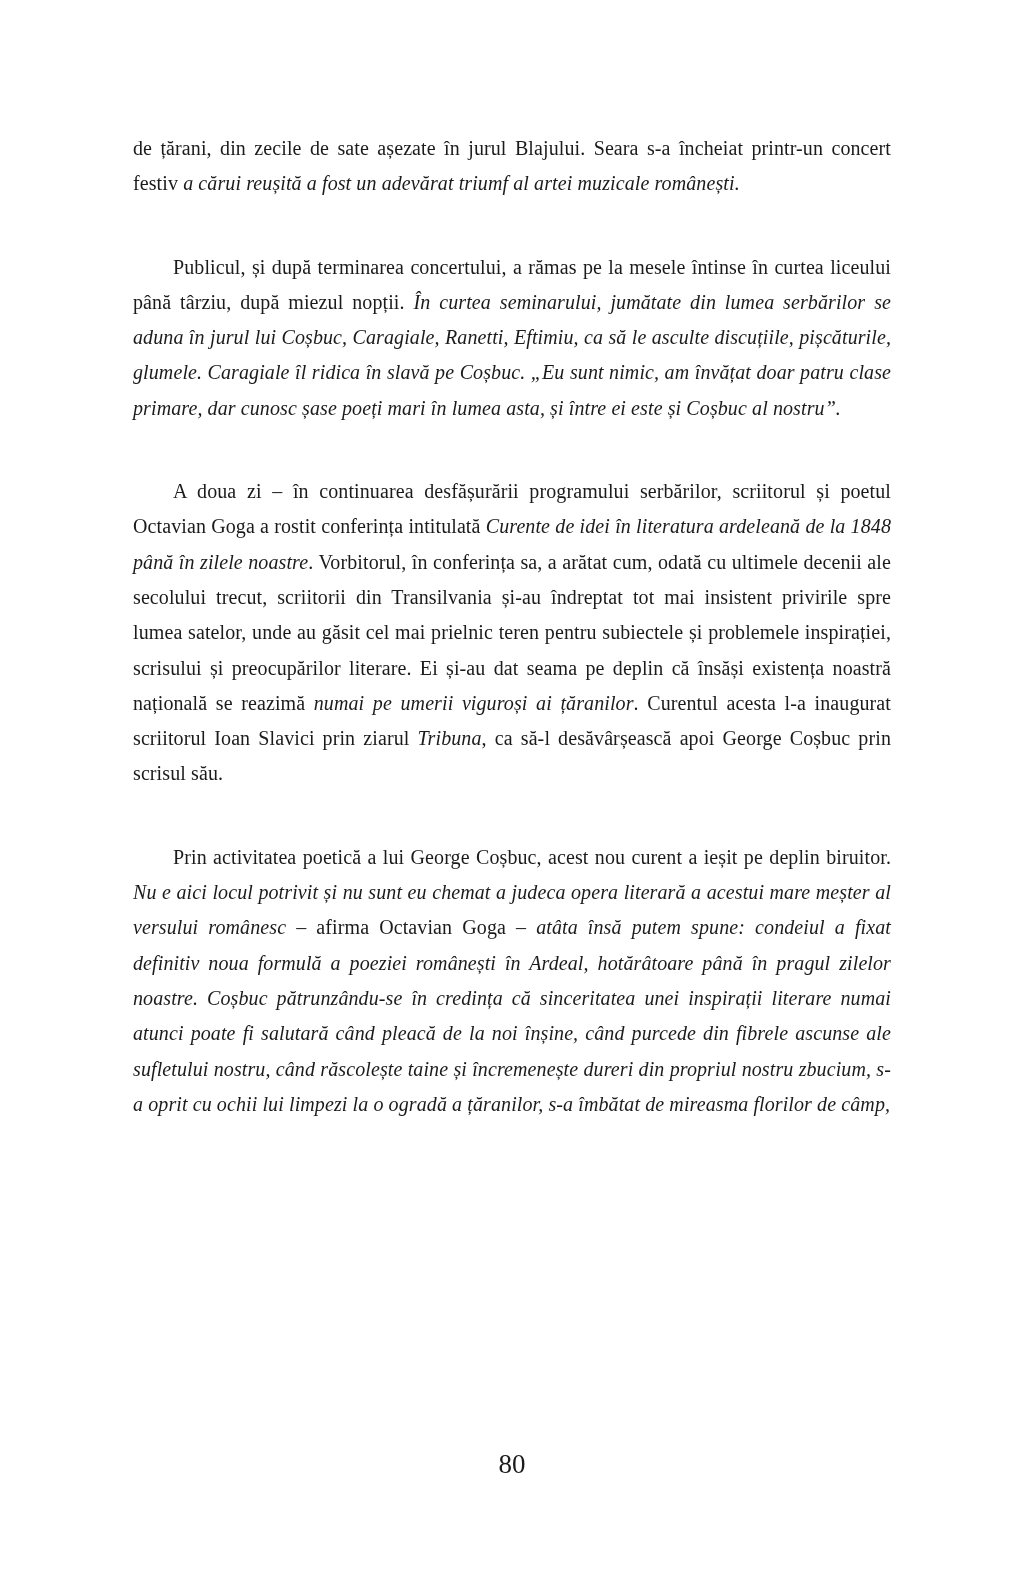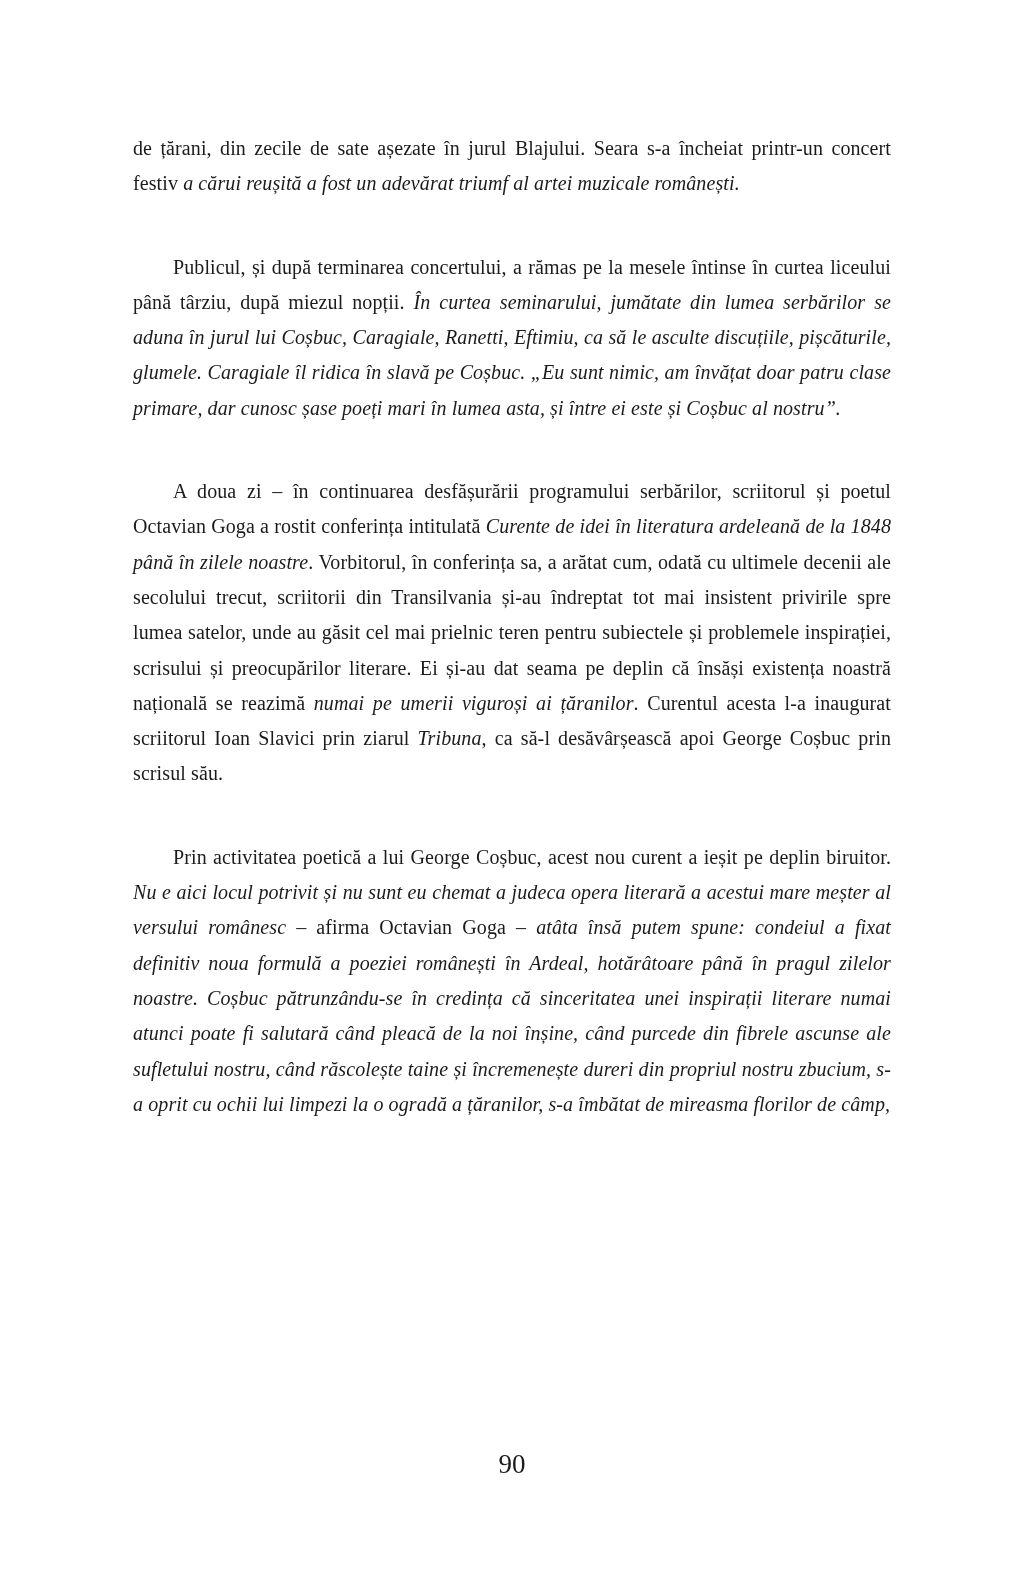--- a/index.html
+++ b/index.html
@@ -54,14 +54,14 @@
 </head>
 <body>
 
 <div class="page">
   <div class="text-block">
       <p class="para"><span class="run">de țărani, din zecile de sate așezate în jurul Blajului. Seara s-a încheiat printr-un concert festiv </span><span class="run italic">a cărui reușită a fost un adevărat triumf al artei muzicale românești.</span></p>
       <p class="para indent"><span class="run">Publicul, și după terminarea concertului, a rămas pe la mesele întinse în curtea liceului până târziu, după miezul nopții. </span><span class="run italic">În curtea seminarului, jumătate din lumea serbărilor se aduna în jurul lui Coșbuc, Caragiale, Ranetti, Eftimiu, ca să le asculte discuțiile, pișcăturile, glumele. Caragiale îl ridica în slavă pe Coșbuc. „Eu sunt nimic, am învățat doar patru clase primare, dar cunosc șase poeți mari în lumea asta, și între ei este și Coșbuc al nostru”.</span></p>
       <p class="para indent"><span class="run">A doua zi – în continuarea desfășurării programului serbărilor, scriitorul și poetul Octavian Goga a rostit conferința intitulată </span><span class="run italic">Curente de idei în literatura ardeleană de la 1848 până în zilele noastre</span><span class="run">. Vorbitorul, în conferința sa, a arătat cum, odată cu ultimele decenii ale secolului trecut, scriitorii din Transilvania și-au îndreptat tot mai insistent privirile spre lumea satelor, unde au găsit cel mai prielnic teren pentru subiectele și problemele inspirației, scrisului și preocupărilor literare. Ei și-au dat seama pe deplin că însăși existența noastră națională se reazimă </span><span class="run italic">numai pe umerii viguroși ai țăranilor</span><span class="run">. Curentul acesta l-a inaugurat scriitorul Ioan Slavici prin ziarul </span><span class="run italic">Tribuna</span><span class="run">, ca să-l desăvârșească apoi George Coșbuc prin scrisul său.</span></p>
       <p class="para indent"><span class="run">Prin activitatea poetică a lui George Coșbuc, acest nou curent a ieșit pe deplin biruitor. </span><span class="run italic">Nu e aici locul potrivit și nu sunt eu chemat a judeca opera literară a acestui mare meșter al versului românesc</span><span class="run"> – afirma Octavian Goga – </span><span class="run italic">atâta însă putem spune: condeiul a fixat definitiv noua formulă a poeziei românești în Ardeal, hotărâtoare până în pragul zilelor noastre. Coșbuc pătrunzându-se în credința că sinceritatea unei inspirații literare numai atunci poate fi salutară când pleacă de la noi înșine, când purcede din fibrele ascunse ale sufletului nostru, când răscolește taine și încremenește dureri din propriul nostru zbucium, s-a oprit cu ochii lui limpezi la o ogradă a țăranilor, s-a îmbătat de mireasma florilor de câmp,</span></p>
     </div>
-  <div class="page-number">90</div>
+  <div class="page-number">80</div>
 </div>
 
 </body></html>

